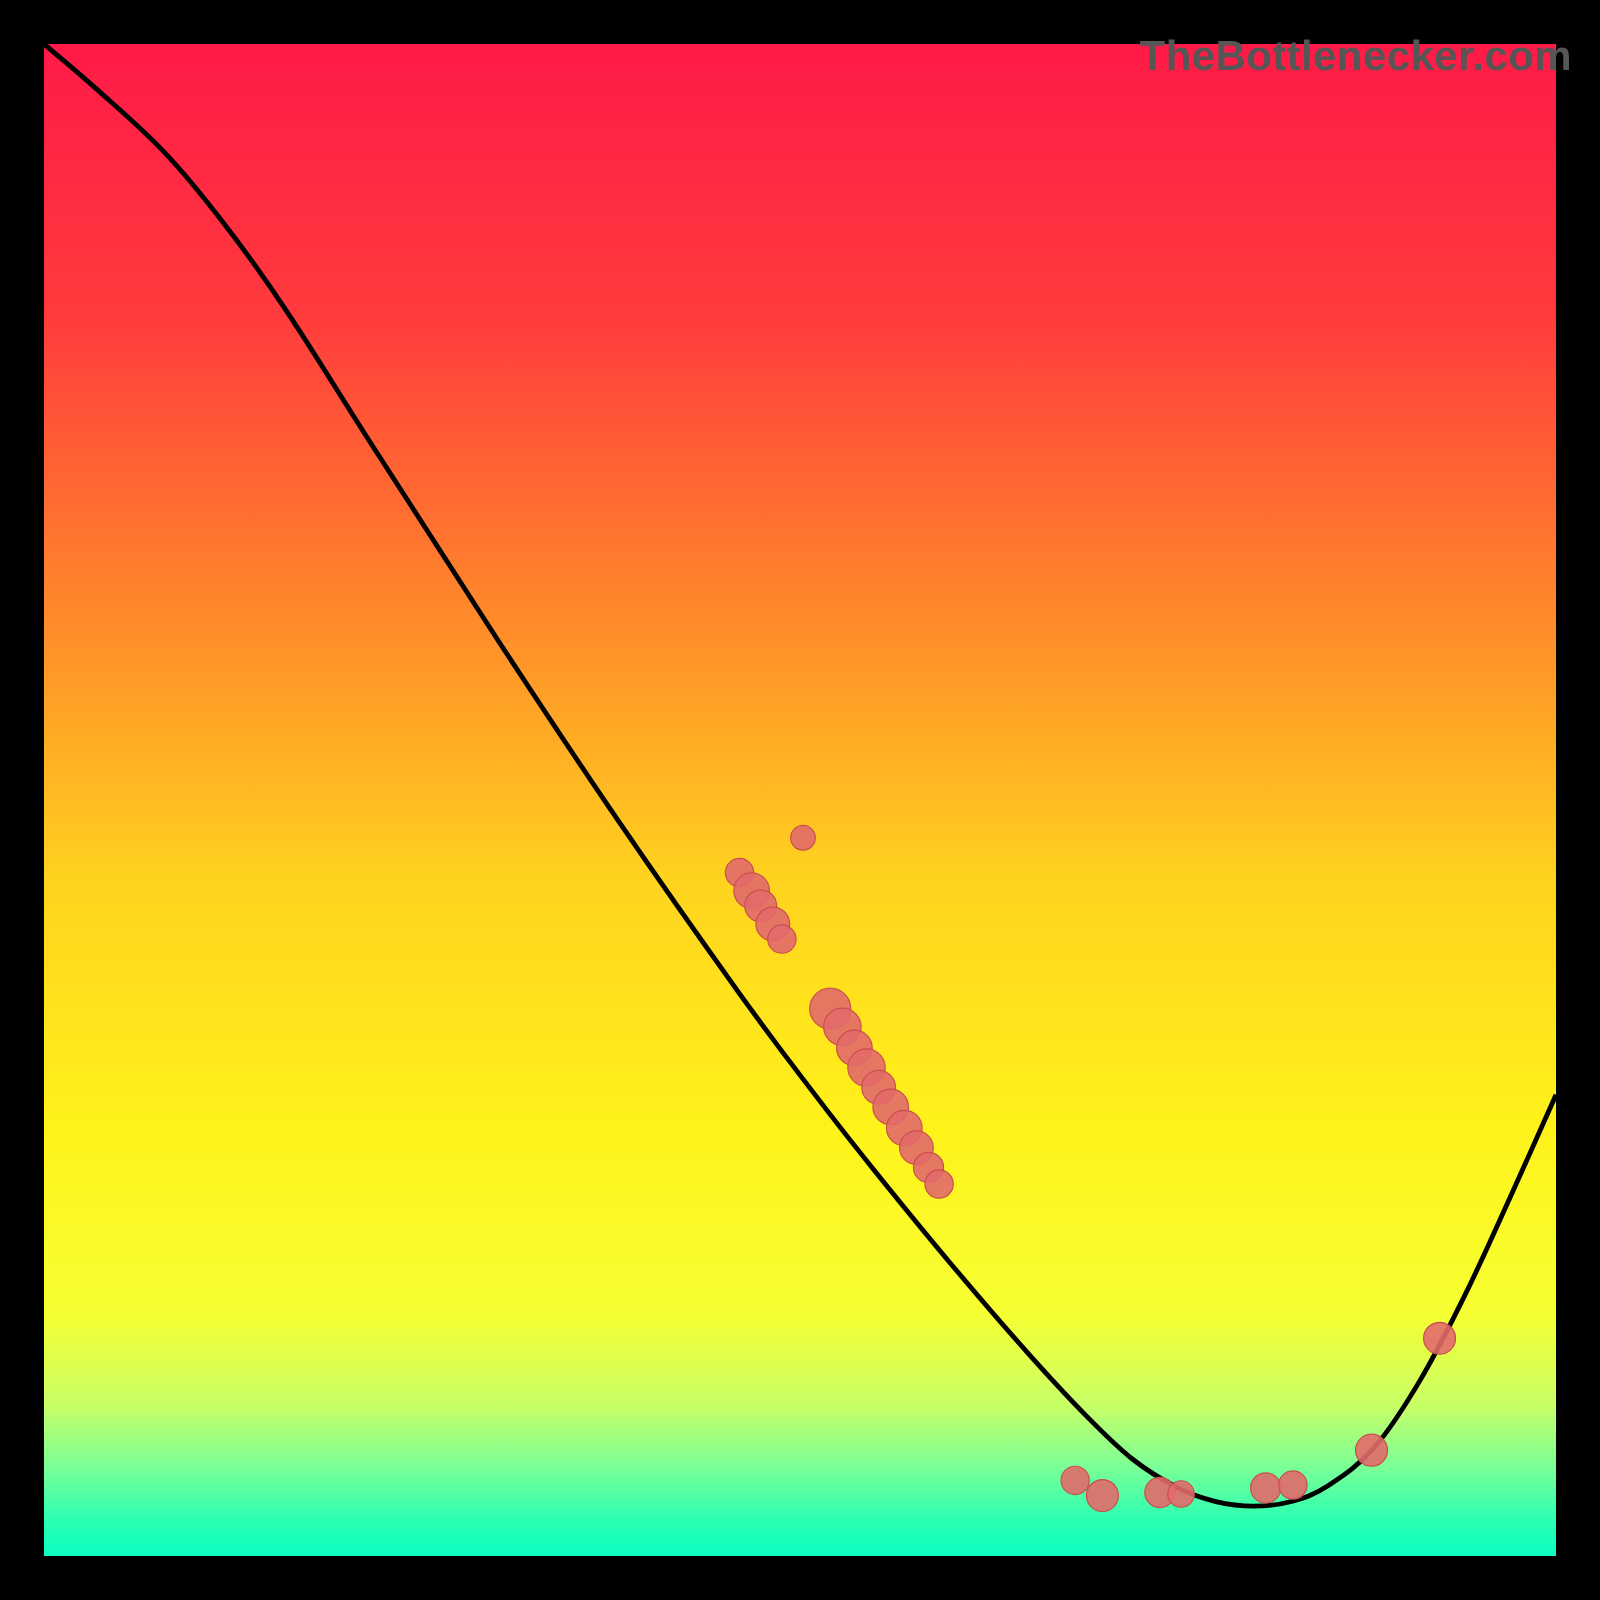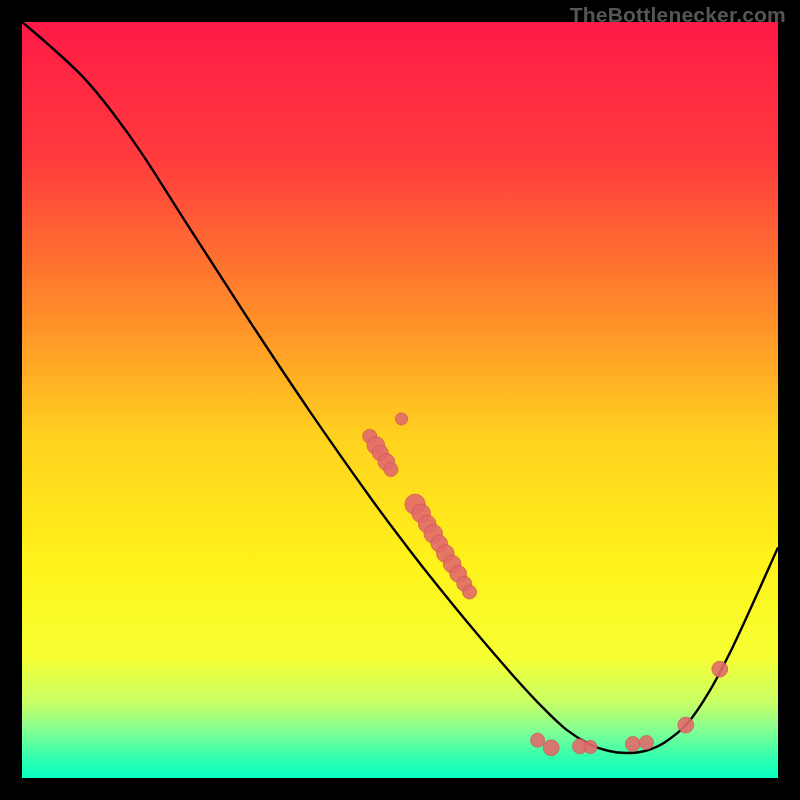--- a/index.html
+++ b/index.html
@@ -20,21 +20,21 @@
   }
   .plot-area {
     position: absolute;
     left: 22px;
     top: 22px;
     width: 756px;
     height: 756px;
   }
   .attrib {
     position: absolute;
-    top: 3px;
+    top: 17px;
     right: 14px;
     font-family: Arial, Helvetica, sans-serif;
     font-size: 21px;
     font-weight: 600;
     color: #565656;
     letter-spacing: 0.2px;
     z-index: 5;
   }
   svg { display: block; }
 </style>

